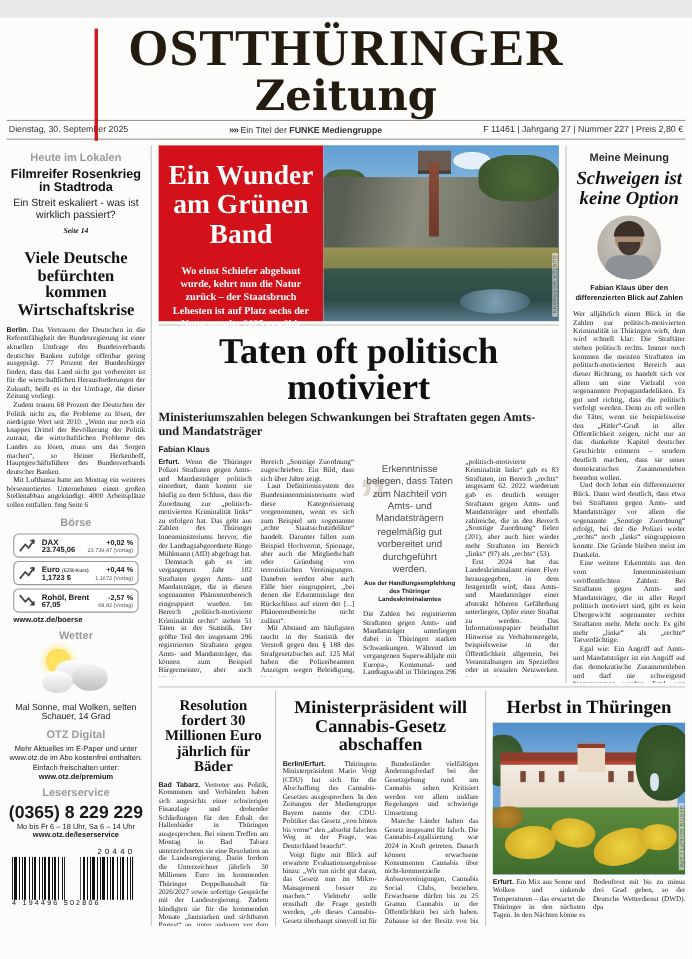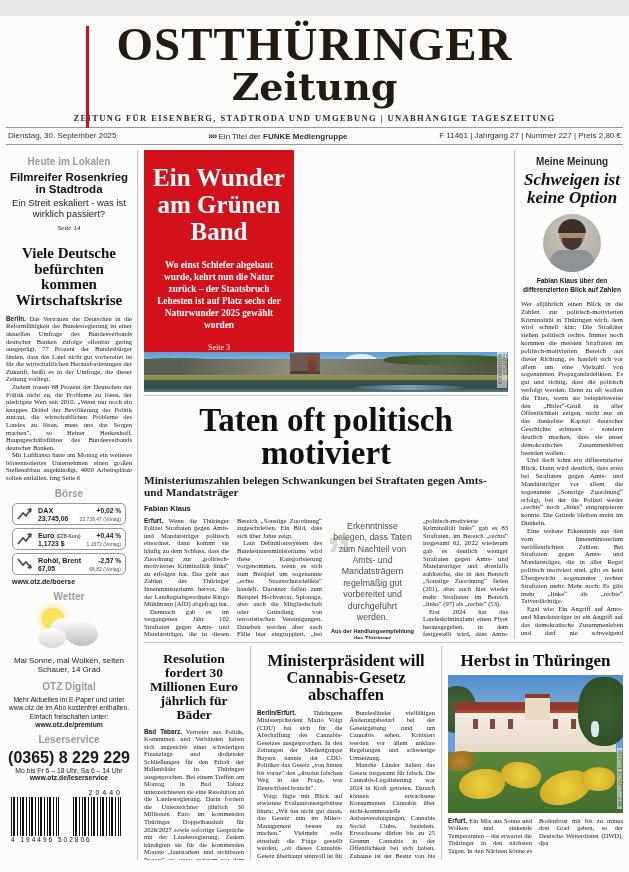--- a/index.html
+++ b/index.html
@@ -38,21 +38,21 @@
   .bodytext { font-size:6.6px; line-height:1.15; text-align:justify; hyphens:auto; }
   .bodytext p { margin:0; }
   .bodytext p + p { text-indent:6px; }
   .dateline { font-weight:bold; font-family:"Liberation Sans",sans-serif; font-size:6.4px; }
 
   
   .teaser-title { font-family:"Liberation Sans",sans-serif; font-weight:bold; font-size:11.5px;
                   text-align:center; line-height:1.1; color:#111; }
   .teaser-text { font-family:"Liberation Sans",sans-serif; font-size:9.5px; text-align:center;
                  color:#222; line-height:1.15; margin-top:2px; }
-  .teaser-page { font-style:italic; font-weight:normal; font-size:7px; text-align:center; margin-top:4px; }
+  .teaser-page { font-style:italic; font-weight:bold; font-size:7px; text-align:center; margin-top:4px; }
   .eco-head { font-size:15px; text-align:center; line-height:1.05; margin:14px 2px 6px; color:#111; }
   .stock { border:1px solid #9a9a9a; border-radius:5px; background:#fff; display:flex; gap:4px;
            align-items:center; padding:2px 4px; margin:3px 6px; }
   .stock svg { flex:0 0 auto; }
   .stock-main { flex:1; font-family:"Liberation Sans",sans-serif; }
   .s-row { display:flex; justify-content:space-between; align-items:baseline; }
   .s-name { font-weight:bold; font-size:7.2px; }
   .s-sfx { font-size:4.6px; color:#555; }
   .s-chg { font-weight:bold; font-size:6.6px; }
   .s-val { font-weight:bold; font-size:6.8px; }
@@ -75,21 +75,21 @@
   .barcode { position:relative; width:116px; height:54px; margin:8px auto 0; }
   .bars { position:absolute; left:0; top:8px; bottom:7px; width:48px;
           background:repeating-linear-gradient(90deg,#111 0 1px,#fff 1px 2px,#111 2px 4px,#fff 4px 6px,#111 6px 7px,#fff 7px 9px); }
   .bars2 { left:62px; width:48px; }
   .bc-top { position:absolute; top:0; right:4px; font-family:"Liberation Sans",sans-serif;
             font-size:7px; letter-spacing:3px; color:#111; }
   .bc-num { position:absolute; bottom:0; left:0; font-family:"Liberation Sans",sans-serif;
             font-size:6.5px; letter-spacing:2px; color:#111; }
 
   
-  .feature { display:flex; height:242px;flex-direction:column; }
+  .feature { display:flex; height:160px; }
   .feature-red { width:150px; background:#d2111a; color:#fff; text-align:center;
                  padding:14px 9px 0; box-sizing:border-box; }
   .f-head { font-size:25px; font-weight:bold; line-height:1.08; }
   .f-teaser { font-size:9.3px; font-weight:bold; line-height:1.3; margin-top:14px; }
   .f-page { font-size:8px; font-weight:normal; margin-top:12px; }
   .feature-photo { flex:1; position:relative; overflow:hidden; background:#7fb0da; }
   .ph-sky { position:absolute; inset:0 0 55% 0; background:linear-gradient(#5f9ed2,#a9cbe8); }
   .ph-cloud { position:absolute; border-radius:50%; background:#f3f7fb; opacity:.9; }
   .ph-rock { position:absolute; left:0; top:18%; right:0; height:48%;
              background:linear-gradient(100deg,#5a5f55 10%,#8b8c7c 40%,#6f7263 70%,#4c5548 95%); }
@@ -169,21 +169,20 @@
 </style>
 </head>
 <body>
 
 <div class="page">
 
   <header class="masthead">
     <div class="red-bar"></div>
     <div class="mh-title">OSTTHÜRINGER</div>
     <div class="mh-sub">Zeitung</div>
-    <div class="tagline">ZEITUNG FÜR EISENBERG, STADTRODA UND UMGEBUNG | UNABHÄNGIGE TAGESZEITUNG</div>
     <div class="daterow">
       <span>Dienstag, 30. September 2025</span>
       <span class="mid">
         <span class="funke-ico">»»</span>
         <span>Ein Titel der</span>
         <b>FUNKE Mediengruppe</b>
       </span>
       <span>F 11461 | Jahrgang 27 | Nummer 227 | Preis 2,80 €</span>
     </div>
   </header>

